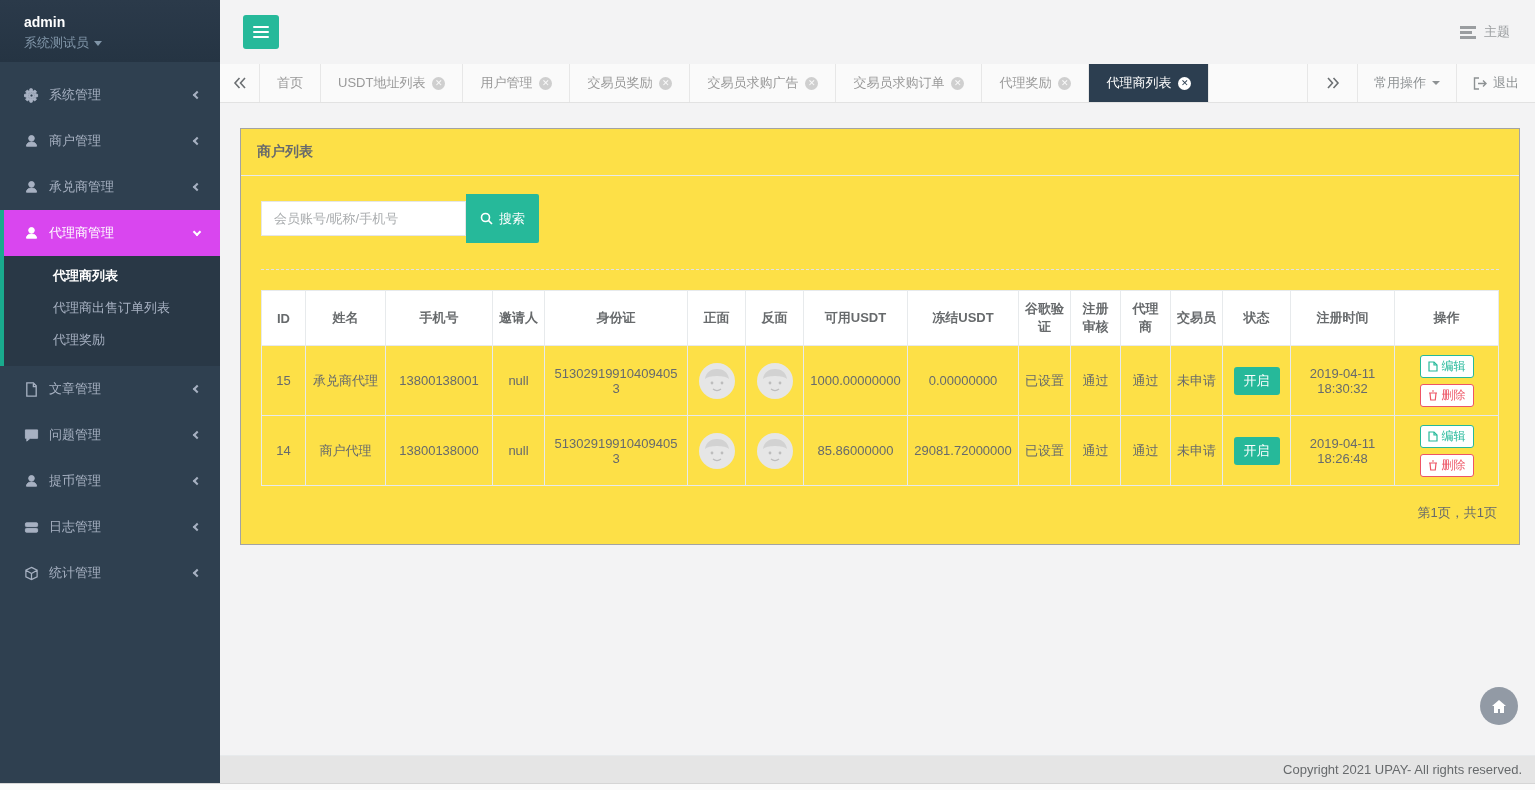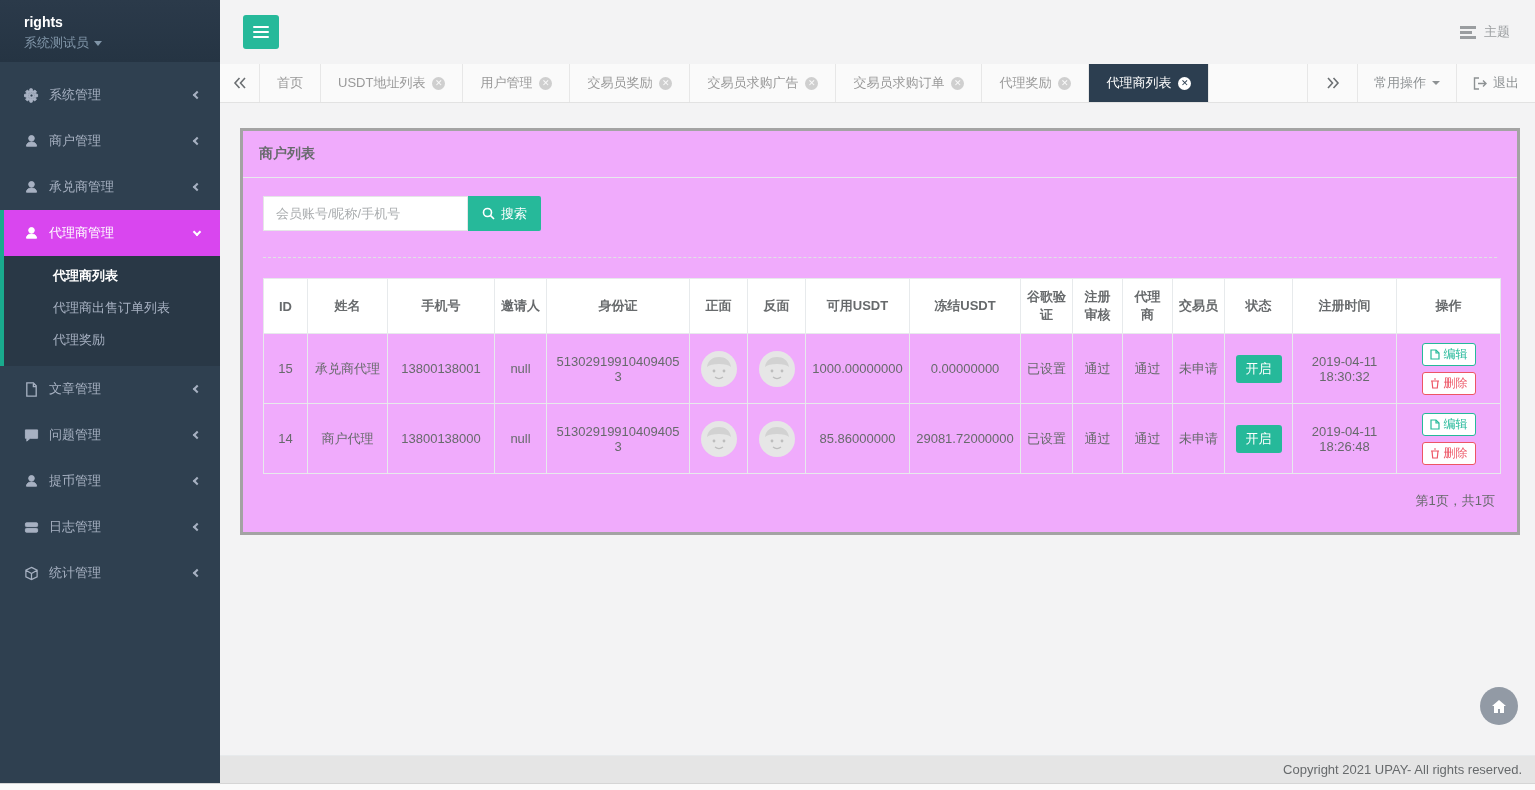--- a/index.html
+++ b/index.html
@@ -43,28 +43,28 @@
   .tab-scroll.right { border-right:none; border-left:1px solid #e7e7e7; margin-left:auto; width:50px; }
   .tabs { display:flex; align-items:stretch; }
   .tab { display:flex; align-items:center; gap:7px; padding:0 17px; border-right:1px solid #e7e7e7; cursor:pointer; white-space:nowrap; }
   .tab .tab-close { width:13px; height:13px; border-radius:50%; background:#cfcfcf; color:#fafafa; font-size:9px; line-height:13px; text-align:center; cursor:pointer; font-family:"DejaVu Sans", sans-serif; }
   .tab.active { background:#2c3e50; color:#ffffff; }
   .tab.active .tab-close { background:#ffffff; color:#2c3e50; }
   .tabbar-btn { display:flex; align-items:center; gap:6px; padding:0 16px; border-left:1px solid #e7e7e7; cursor:pointer; color:#8d9193; }
   .caret-sm { width:0; height:0; border-left:4px solid transparent; border-right:4px solid transparent; border-top:4px solid #8d9193; }
 
   .content { flex:1 1 auto; background:#f3f3f4; overflow:hidden; padding:25px 15px 0 20px; }
-  .panel { background:#f0abfc; border:3px solid #a3a3a3; }
+  .panel { background:#fde047; border:1px solid #a3a3a3; }
   .panel-header { padding:14px 16px; border-bottom:1px solid #e7eaec; color:#676a6c; font-size:14px; font-weight:bold; }
   .panel-body { padding:18px 20px 22px 20px; }
 
   .search-row { display:flex; align-items:center; }
   .search-input { width:205px; height:35px; border:1px solid #e5e6e7; padding:0 12px; font-size:13px; color:#676a6c; outline:none; }
   .search-input::placeholder { color:#aaadaf; }
-  .search-btn { height:35px; background:#26b99a; color:#fff; border:none; padding:0 14px; font-size:13px; cursor:pointer; display:flex; align-items:center; gap:6px; border-radius:0 2px 2px 0; }
+  .search-btn { height:49px; background:#26b99a; color:#fff; border:none; padding:0 14px; font-size:13px; cursor:pointer; display:flex; align-items:center; gap:6px; border-radius:0 2px 2px 0; }
   .search-btn svg { display:block; }
 
   .dashed-sep { border-top:1px dashed #e0e3e4; margin:26px 0 20px 0; }
 
   table.grid { border-collapse:collapse; width:1237px; table-layout:fixed; font-size:13px; color:#676a6c; }
   table.grid th, table.grid td { border:1px solid #e7eaec; text-align:center; vertical-align:middle; padding:8px 6px; word-break:break-word; }
   table.grid th { font-weight:bold; height:55px; background:#fff; }
   table.grid td { height:70px; }
   .avatar-wrap { display:flex; justify-content:center; }
   .status-badge { display:inline-block; background:#26b99a; color:#fff; padding:5px 10px; border-radius:3px; font-size:13px; cursor:pointer; }
@@ -82,21 +82,21 @@
 
   .page-bottom { position:absolute; left:0; bottom:0; width:1535px; height:7px; background:#fafafa; border-top:1px solid #d5d5d5; }
 </style>
 </head>
 <body>
 
 <div class="app">
 
   <aside class="sidebar">
     <div class="profile">
-      <div class="profile-name">rights</div>
+      <div class="profile-name">admin</div>
       <div class="profile-role">
         <span>系统测试员</span>
         <span class="caret-down"></span>
       </div>
     </div>
     <nav class="menu">
 
       <div class="menu-item">
         <span class="mi-icon">
           <svg viewBox="0 0 16 16">

